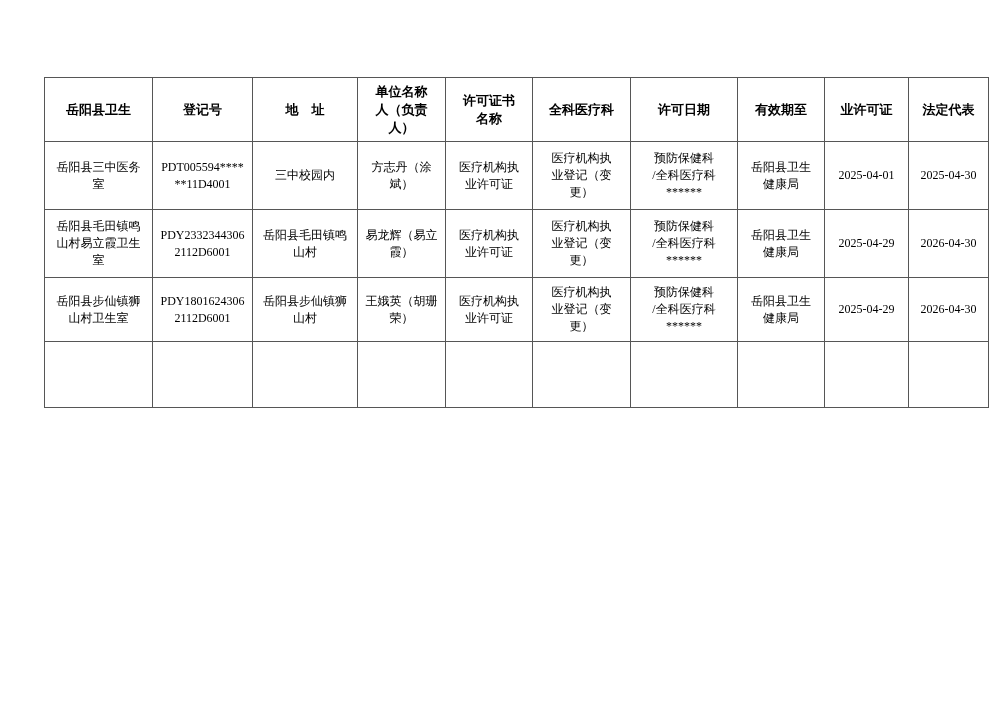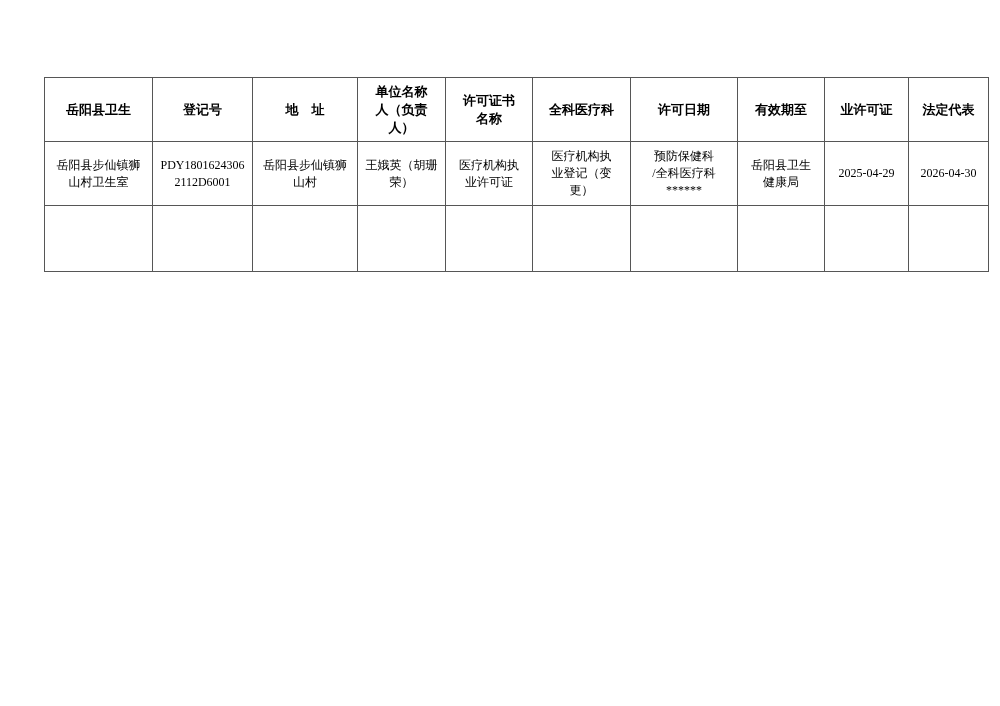--- a/index.html
+++ b/index.html
@@ -76,20 +76,63 @@
         <th>许可证书
 名称</th>
         <th>全科医疗科</th>
         <th>许可日期</th>
         <th>有效期至</th>
         <th>业许可证</th>
         <th>法定代表</th>
       </tr>
     </thead>
     <tbody>
+      <tr class="data-row-0">
+        <td>岳阳县三中医务
+室</td>
+        <td>PDT005594****
+**11D4001</td>
+        <td>三中校园内</td>
+        <td>方志丹（涂斌）</td>
+        <td>医疗机构执
+业许可证</td>
+        <td>医疗机构执
+业登记（变
+更）</td>
+        <td>预防保健科
+/全科医疗科
+******</td>
+        <td>岳阳县卫生
+健康局</td>
+        <td>2025-04-01</td>
+        <td>2025-04-30</td>
+      </tr>
+      <tr class="data-row-1">
+        <td>岳阳县毛田镇鸣
+山村易立霞卫生
+室</td>
+        <td>PDY2332344306
+2112D6001</td>
+        <td>岳阳县毛田镇鸣
+山村</td>
+        <td>易龙辉（易立
+霞）</td>
+        <td>医疗机构执
+业许可证</td>
+        <td>医疗机构执
+业登记（变
+更）</td>
+        <td>预防保健科
+/全科医疗科
+******</td>
+        <td>岳阳县卫生
+健康局</td>
+        <td>2025-04-29</td>
+        <td>2026-04-30</td>
+      </tr>
       <tr class="data-row-2">
         <td>岳阳县步仙镇狮
 山村卫生室</td>
         <td>PDY1801624306
 2112D6001</td>
         <td>岳阳县步仙镇狮
 山村</td>
         <td>王娥英（胡珊
 荣）</td>
         <td>医疗机构执

